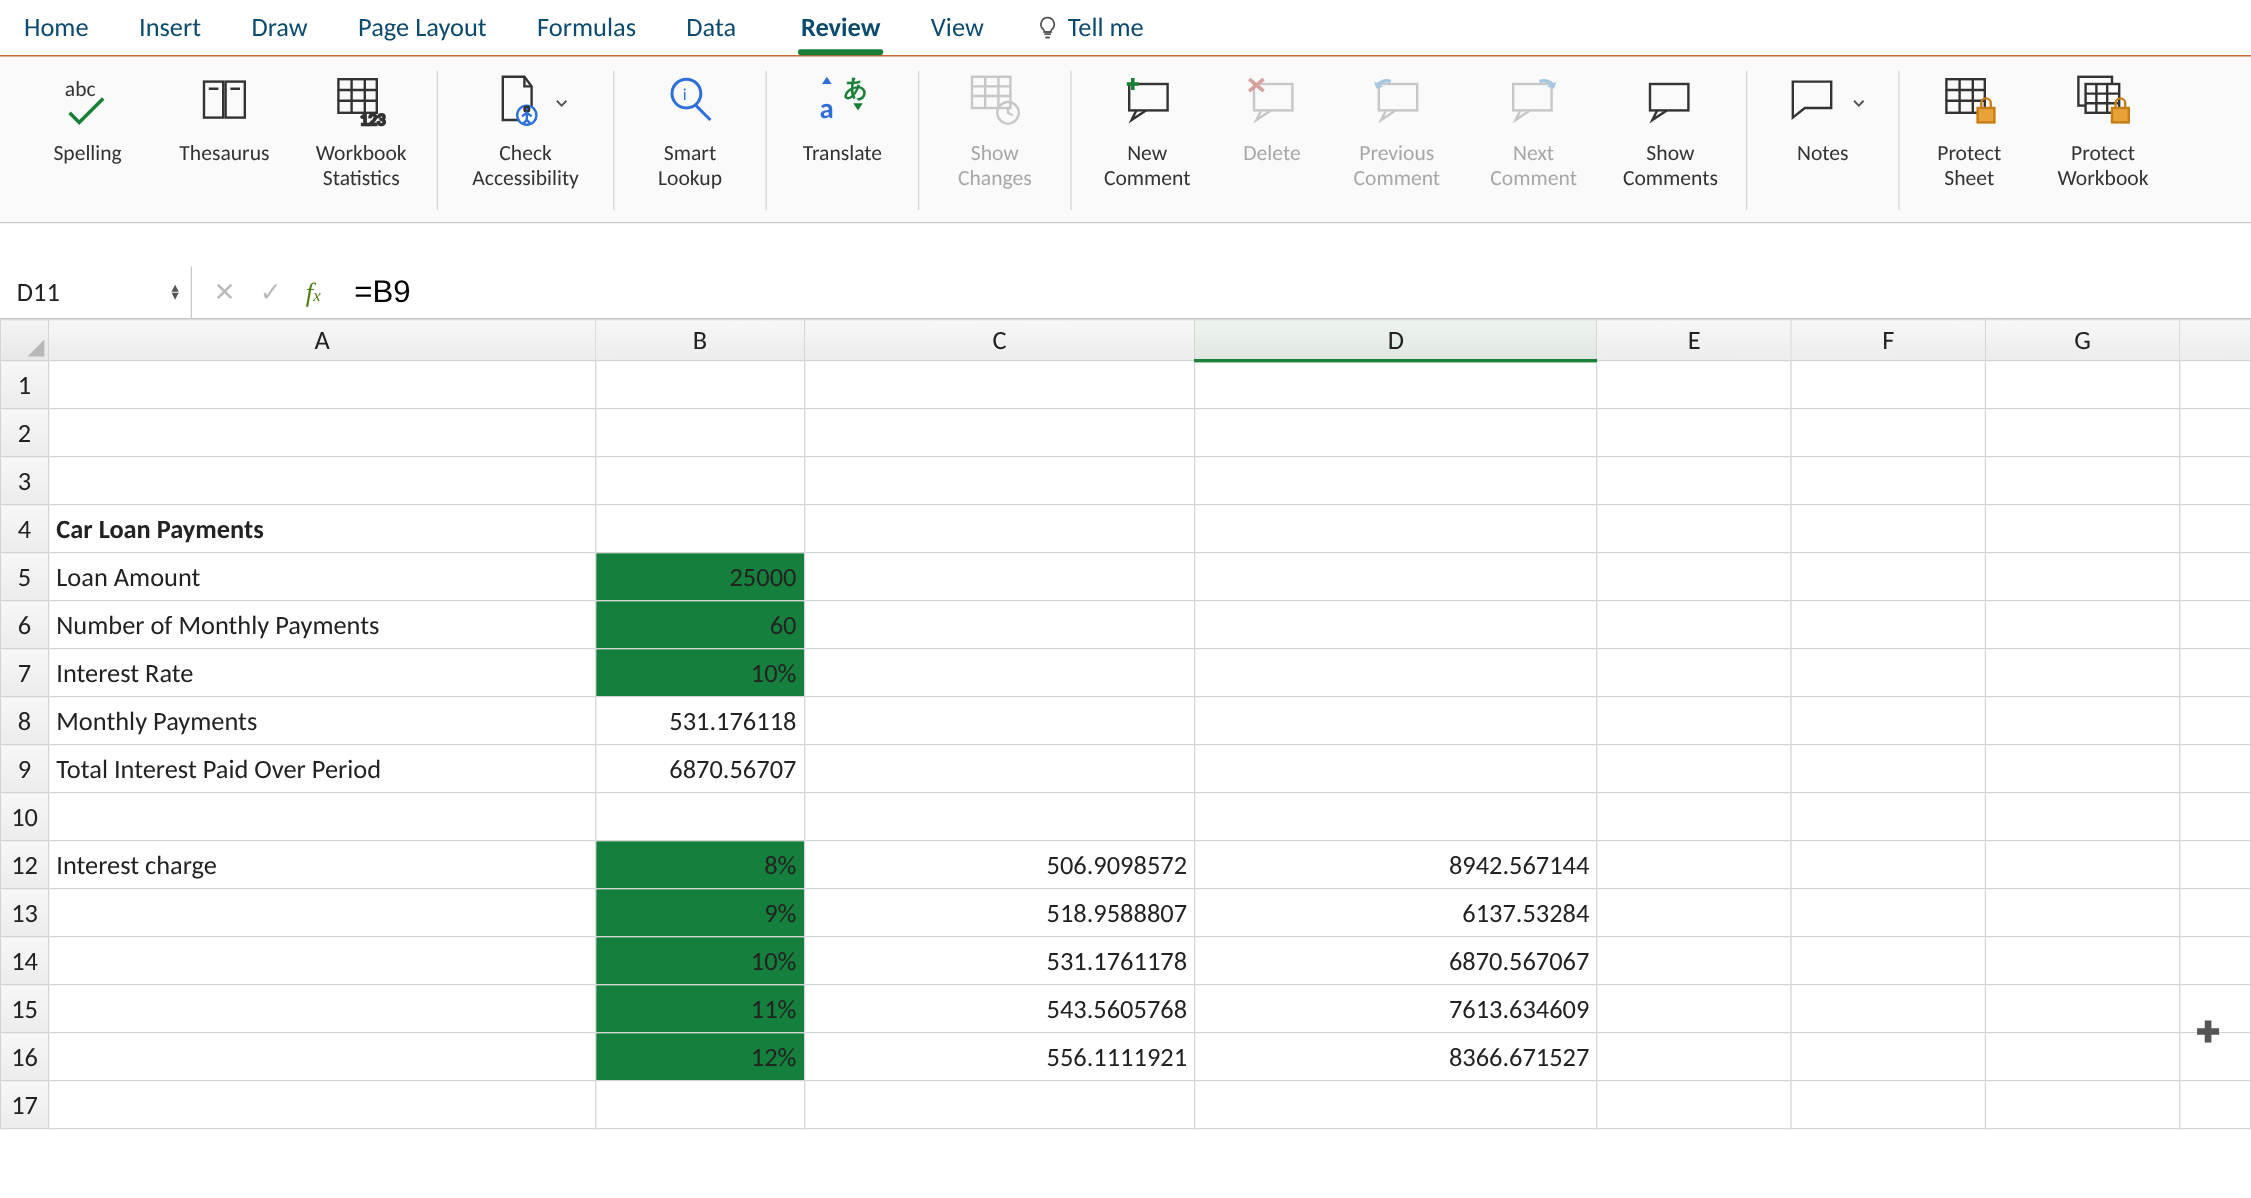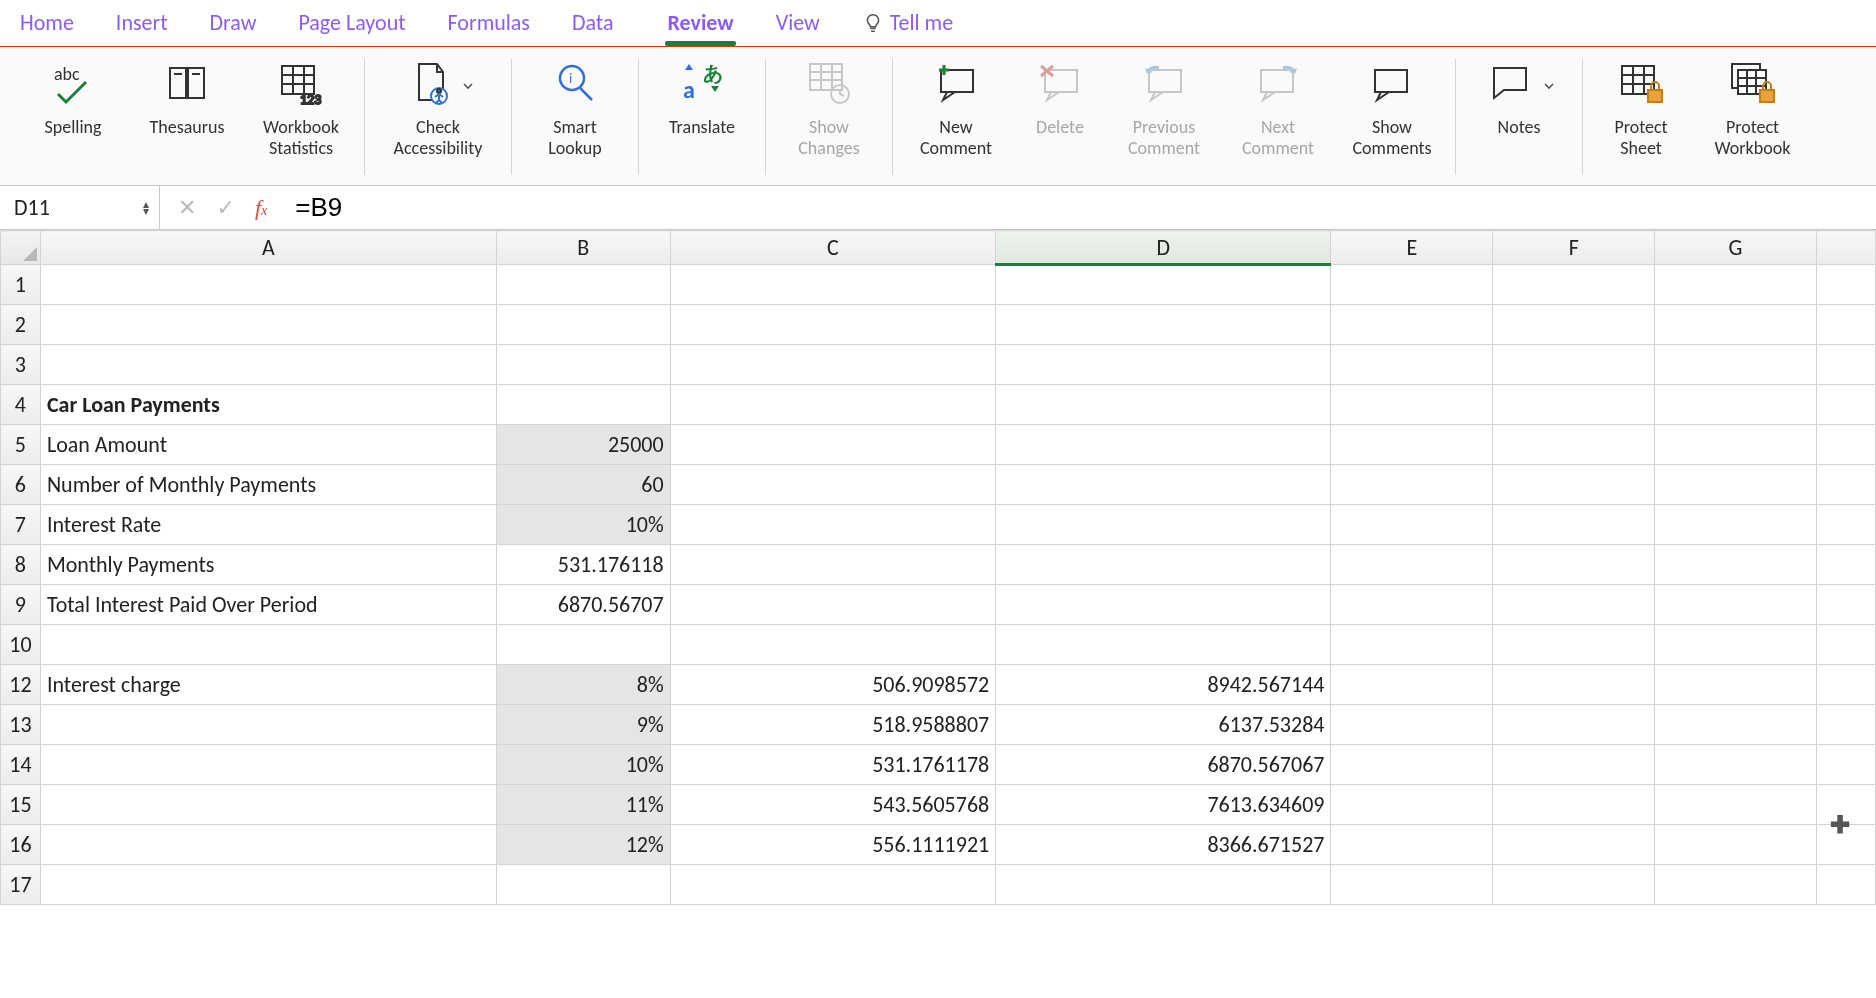--- a/index.html
+++ b/index.html
@@ -18,21 +18,21 @@
     display: flex;
     align-items: flex-end;
     gap: 38px;
     padding: 6px 18px 0 18px;
     height: 46px;
     background: #fff;
   }
   .tab {
     font-size: 22px;
     padding: 4px 2px 10px 2px;
-    color: #8b5cf6;
+    color: #0c4a6e;
     cursor: pointer;
     position: relative;
   }
   .tab.active {
     font-weight: 700;
     margin-left: 12px;
   }
   .tab.active::after {
     content: '';
     position: absolute;
@@ -83,41 +83,42 @@
   .rbtn.with-chev { }
   .rbtn .iconrow { display:flex; align-items:center; }
 
   
   .formula-bar {
     display: flex;
     align-items: center;
     height: 44px;
     border-bottom: 1px solid #c9c9c9;
     background: #fff;
+    margin-top: 36px;
   }
   .namebox {
     width: 160px;
     height: 100%;
     border-right: 1px solid #c9c9c9;
     display: flex;
     align-items: center;
     padding: 0 10px 0 14px;
     font-size: 22px;
     justify-content: space-between;
   }
   .namebox .spin {
     display:flex; flex-direction:column; line-height:7px; font-size:12px; color:#555;
   }
   .fx-controls {
     display:flex; align-items:center; gap: 20px;
     padding: 0 18px;
     color: #aaa;
     font-size: 22px;
   }
-  .fx-label { font-style: italic; font-family: "Times New Roman", serif; color:#ef4444;}
+  .fx-label { font-style: italic; font-family: "Times New Roman", serif; color:#4d7c0f;}
   .fx-input { flex:1; font-size:26px; border:none; outline:none; padding-left:10px;}
 
   
   .sheet-wrap { position:relative; }
   table.sheet {
     border-collapse: collapse;
     table-layout: fixed;
     font-size: 22px;
   }
   .sheet th, .sheet td {
@@ -148,21 +149,21 @@
   .sheet tbody th {
     background: linear-gradient(#f7f7f7,#ececec);
     font-weight: 400;
     text-align: center;
     width: 40px;
   }
   .col-A{width:460px;} .col-B{width:175px;} .col-C{width:330px;} .col-D{width:340px;}
   .col-E{width:165px;} .col-F{width:165px;} .col-G{width:165px;} .col-H{width:60px;}
   .txt-l{text-align:left;} .txt-r{text-align:right;}
   .bold{font-weight:700;}
-  .shaded{background:#e5e5e5;}
+  .shaded{background:#15803d;}
 
   
   th.colhead-active {
     background: linear-gradient(#eef3ee,#e0e7e0) !important;
     border-bottom: 3px solid #1a7f37 !important;
   }
   
   th.rowhead-active {
     background: linear-gradient(#eef3ee,#e0e7e0) !important;
     border-right: 3px solid #1a7f37 !important;

